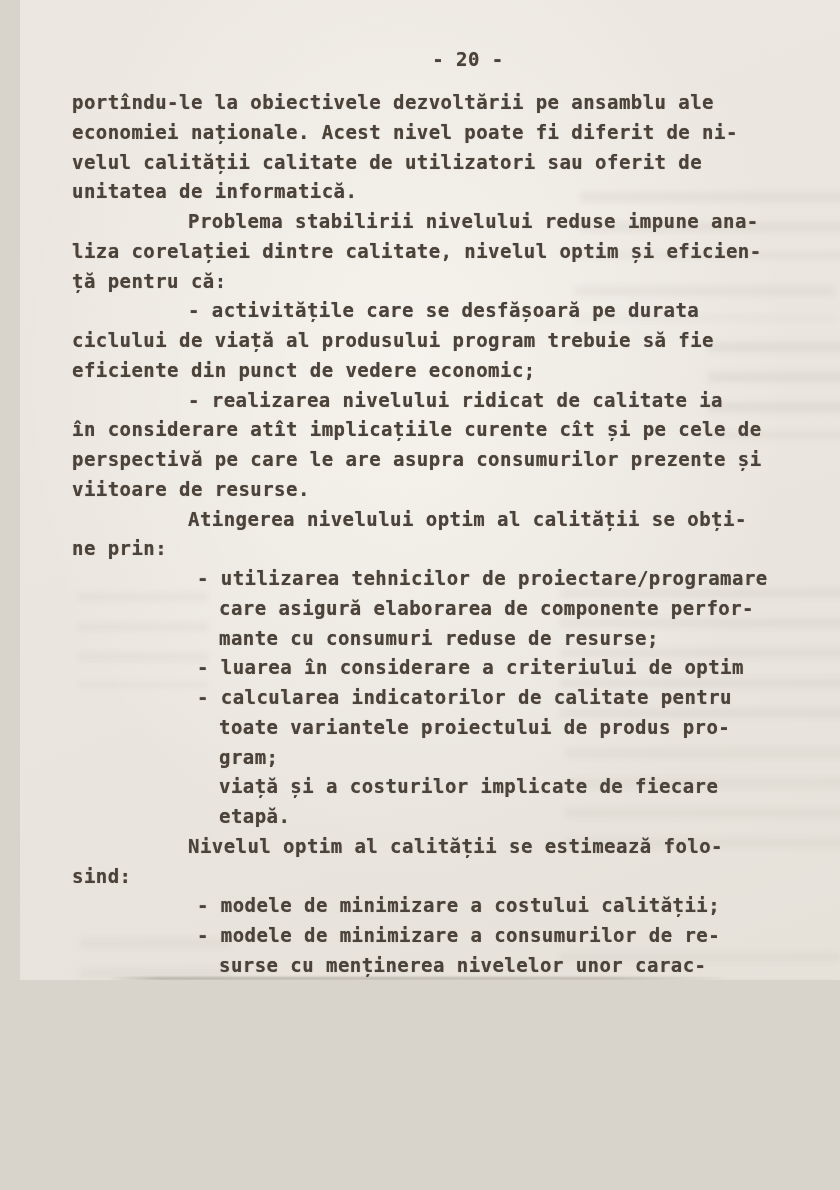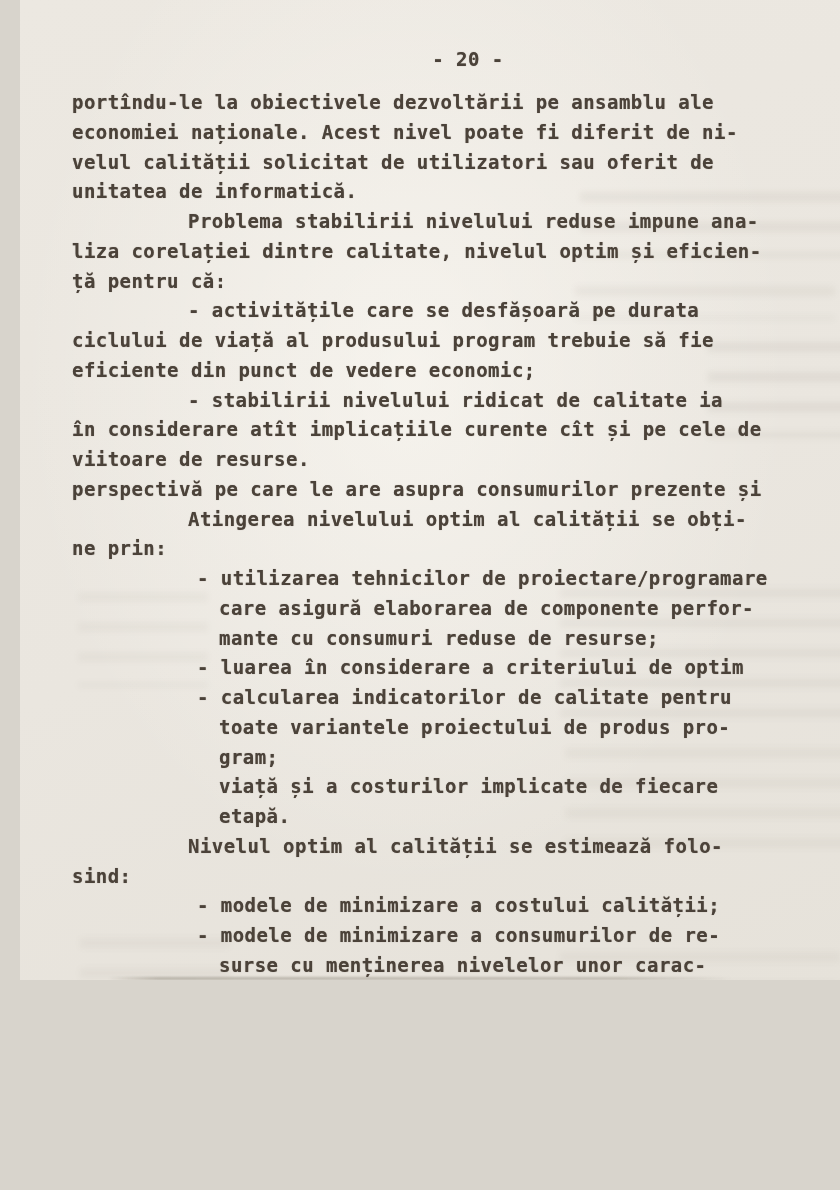--- a/index.html
+++ b/index.html
@@ -56,32 +56,32 @@
 </style>
 </head>
 <body>
 
 <div class="page" style="--paper: #ebe7e0; --ink: #4b4239;">
   <div class="page-number">- 20 -</div>
 
   <div class="text-body" id="text-body">
       <div class="line flush first">portîndu-le la obiectivele dezvoltării pe ansamblu ale</div>
       <div class="line flush cont">economiei naționale. Acest nivel poate fi diferit de ni-</div>
-      <div class="line flush cont">velul calității solicitat de utilizatori sau oferit de</div>
+      <div class="line flush cont">velul calității calitate de utilizatori sau oferit de</div>
       <div class="line flush cont">unitatea de informatică.</div>
       <div class="line indent first">Problema stabilirii nivelului reduse impune ana-</div>
       <div class="line indent cont">liza corelației dintre calitate, nivelul optim și eficien-</div>
       <div class="line indent cont">ță pentru că:</div>
       <div class="line indent first">- activitățile care se desfășoară pe durata</div>
       <div class="line indent cont">ciclului de viață al produsului program trebuie să fie</div>
       <div class="line indent cont">eficiente din punct de vedere economic;</div>
-      <div class="line indent first">- stabilirii nivelului ridicat de calitate ia</div>
+      <div class="line indent first">- realizarea nivelului ridicat de calitate ia</div>
       <div class="line indent cont">în considerare atît implicațiile curente cît și pe cele de</div>
+      <div class="line indent cont">perspectivă pe care le are asupra consumurilor prezente și</div>
       <div class="line indent cont">viitoare de resurse.</div>
-      <div class="line indent cont">perspectivă pe care le are asupra consumurilor prezente și</div>
       <div class="line indent first">Atingerea nivelului optim al calității se obți-</div>
       <div class="line indent cont">ne prin:</div>
       <div class="line list first">- utilizarea tehnicilor de proiectare/programare</div>
       <div class="line list cont">care asigură elaborarea de componente perfor-</div>
       <div class="line list cont">mante cu consumuri reduse de resurse;</div>
       <div class="line list first">- luarea în considerare a criteriului de optim</div>
       <div class="line list first">- calcularea indicatorilor de calitate pentru</div>
       <div class="line list cont">toate variantele proiectului de produs pro-</div>
       <div class="line list cont">gram;</div>
       <div class="line list cont">viață și a costurilor implicate de fiecare</div>

